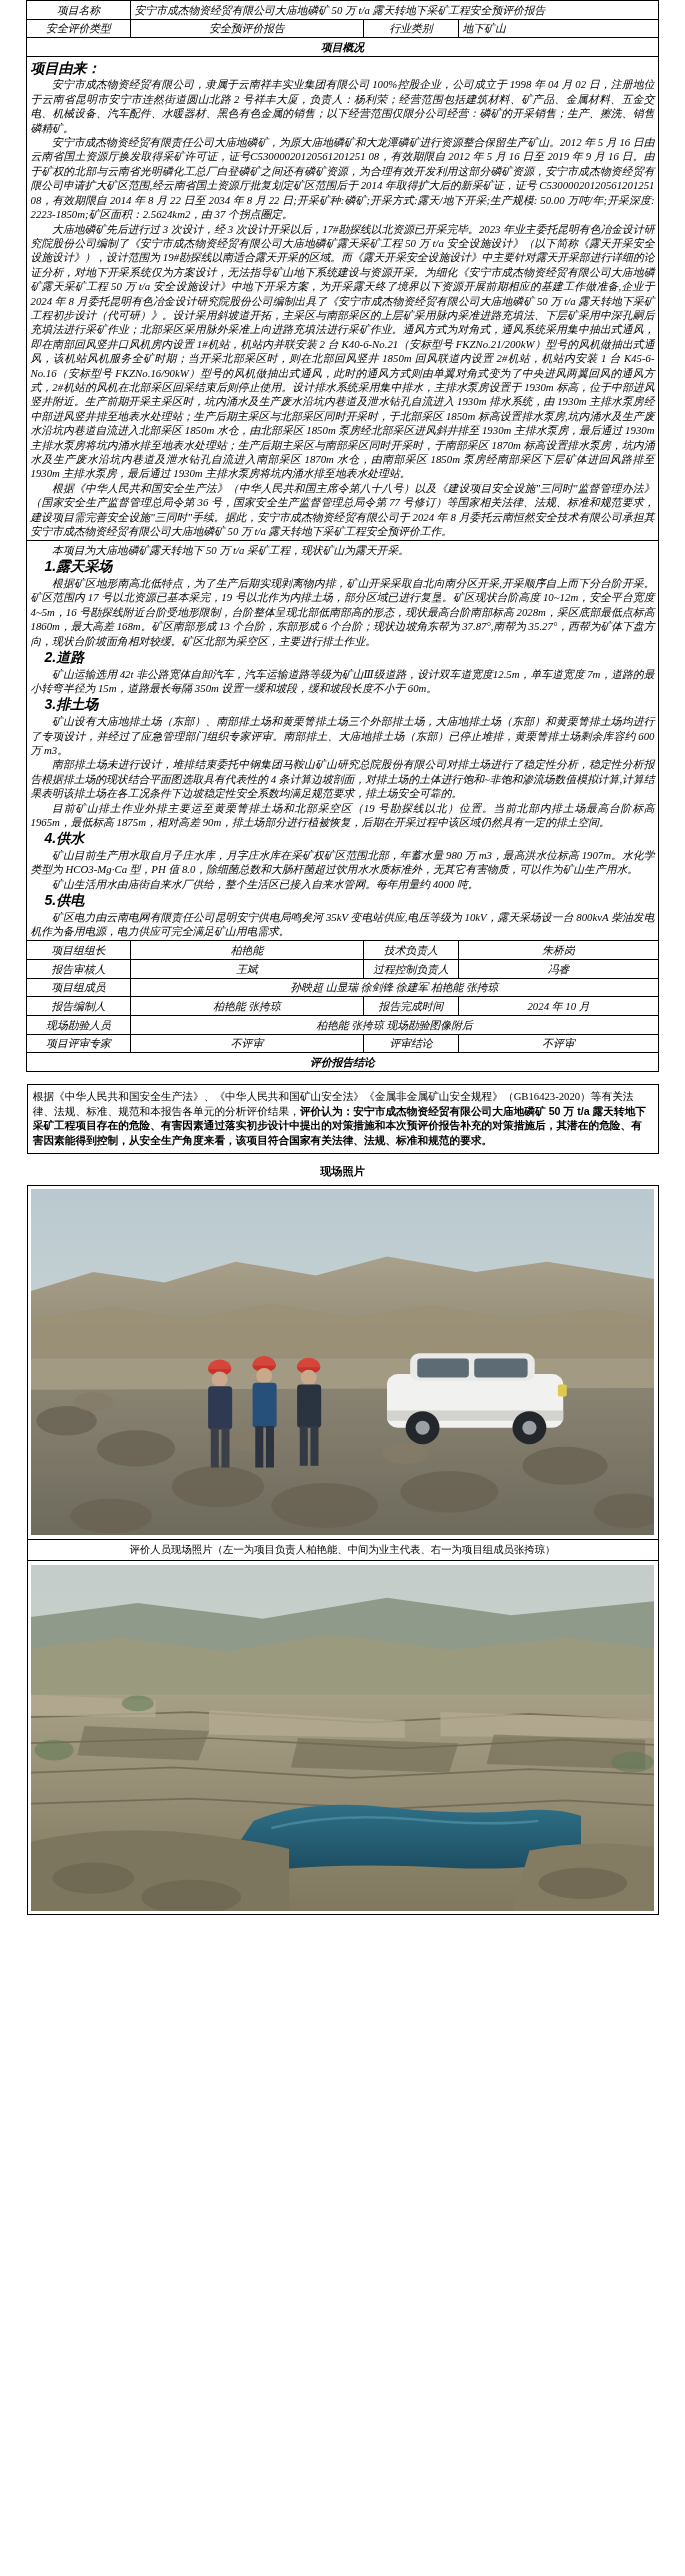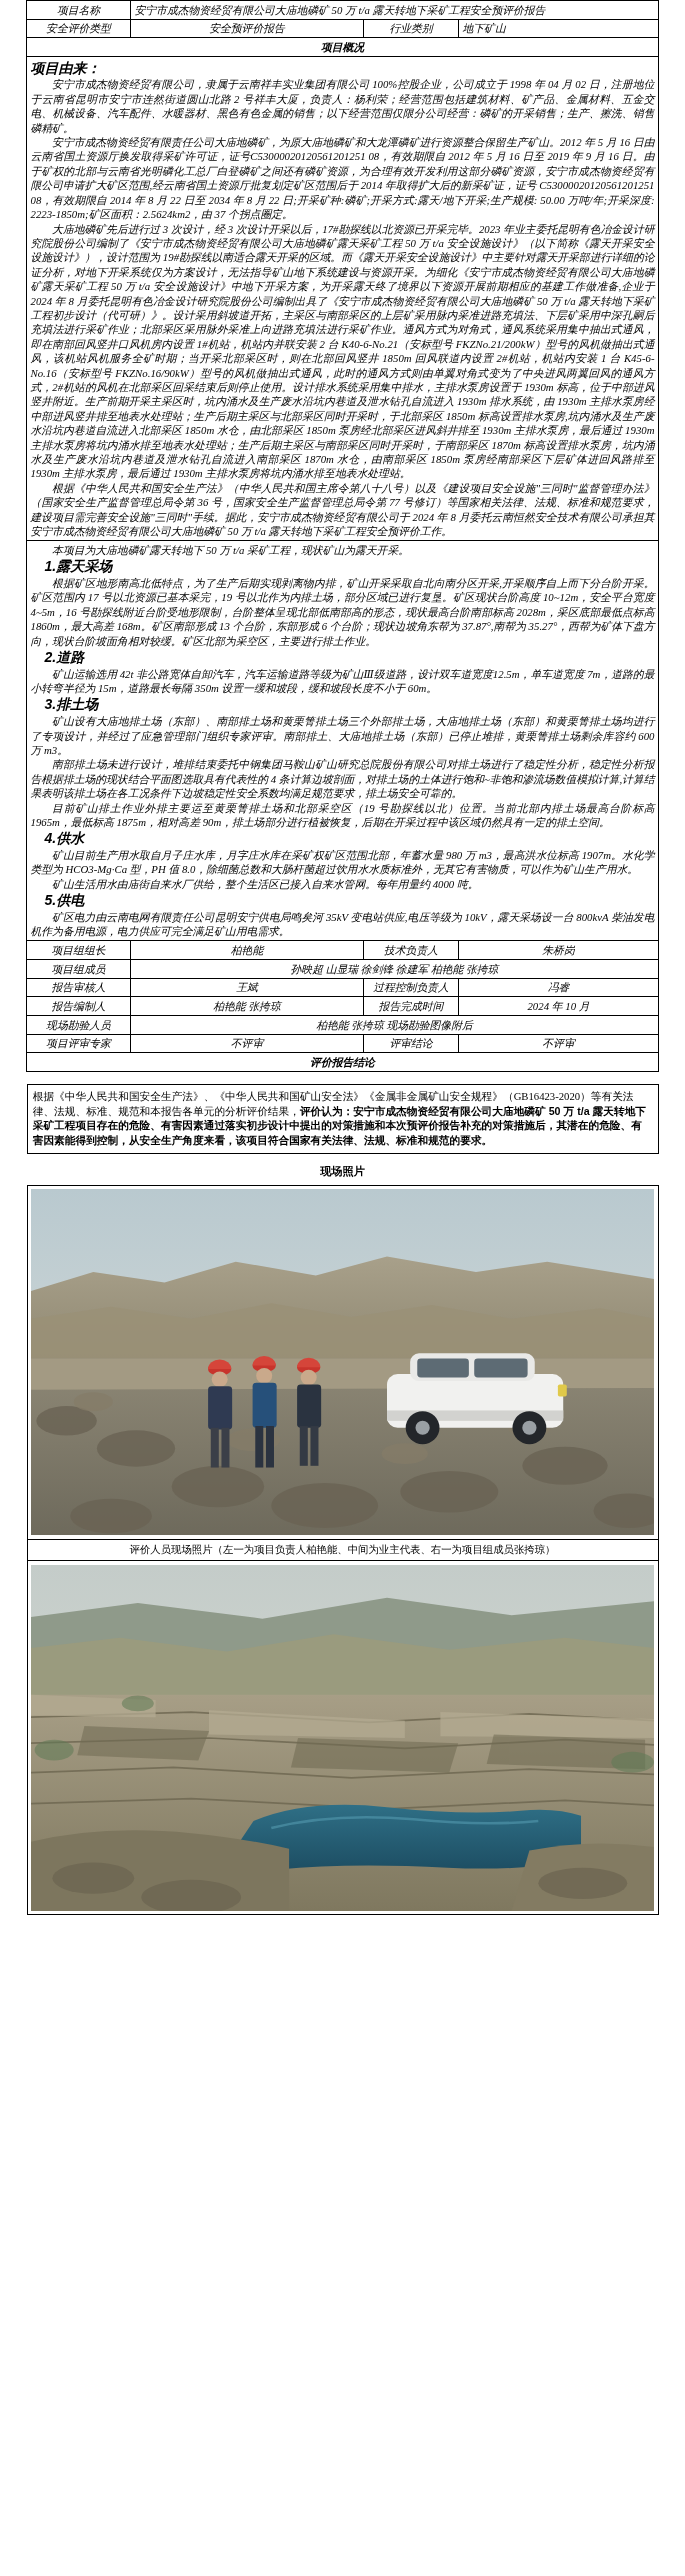--- a/index.html
+++ b/index.html
@@ -202,28 +202,28 @@
         </td>
       </tr>
 
       <tr>
         <td class="lbl">项目组组长</td>
         <td class="val-c">柏艳能</td>
         <td class="lbl">技术负责人</td>
         <td class="val-c">朱桥岗</td>
       </tr>
       <tr>
-        <td class="lbl">项目组成员</td>
-        <td class="val-c" colspan="3">孙映超  山显瑞 徐剑锋 徐建军  柏艳能  张挎琼</td>
-      </tr>
-      <tr>
         <td class="lbl">报告审核人</td>
         <td class="val-c">王斌</td>
         <td class="lbl">过程控制负责人</td>
         <td class="val-c">冯睿</td>
+      </tr>
+      <tr>
+        <td class="lbl">项目组成员</td>
+        <td class="val-c" colspan="3">孙映超  山显瑞 徐剑锋 徐建军  柏艳能  张挎琼</td>
       </tr>
       <tr>
         <td class="lbl">报告编制人</td>
         <td class="val-c">柏艳能  张挎琼</td>
         <td class="lbl nowrapcell">报告完成时间</td>
         <td class="val-c">2024 年 10 月</td>
       </tr>
       <tr>
         <td class="lbl">现场勘验人员</td>
         <td class="val-c" colspan="3">柏艳能   张挎琼    现场勘验图像附后</td>

